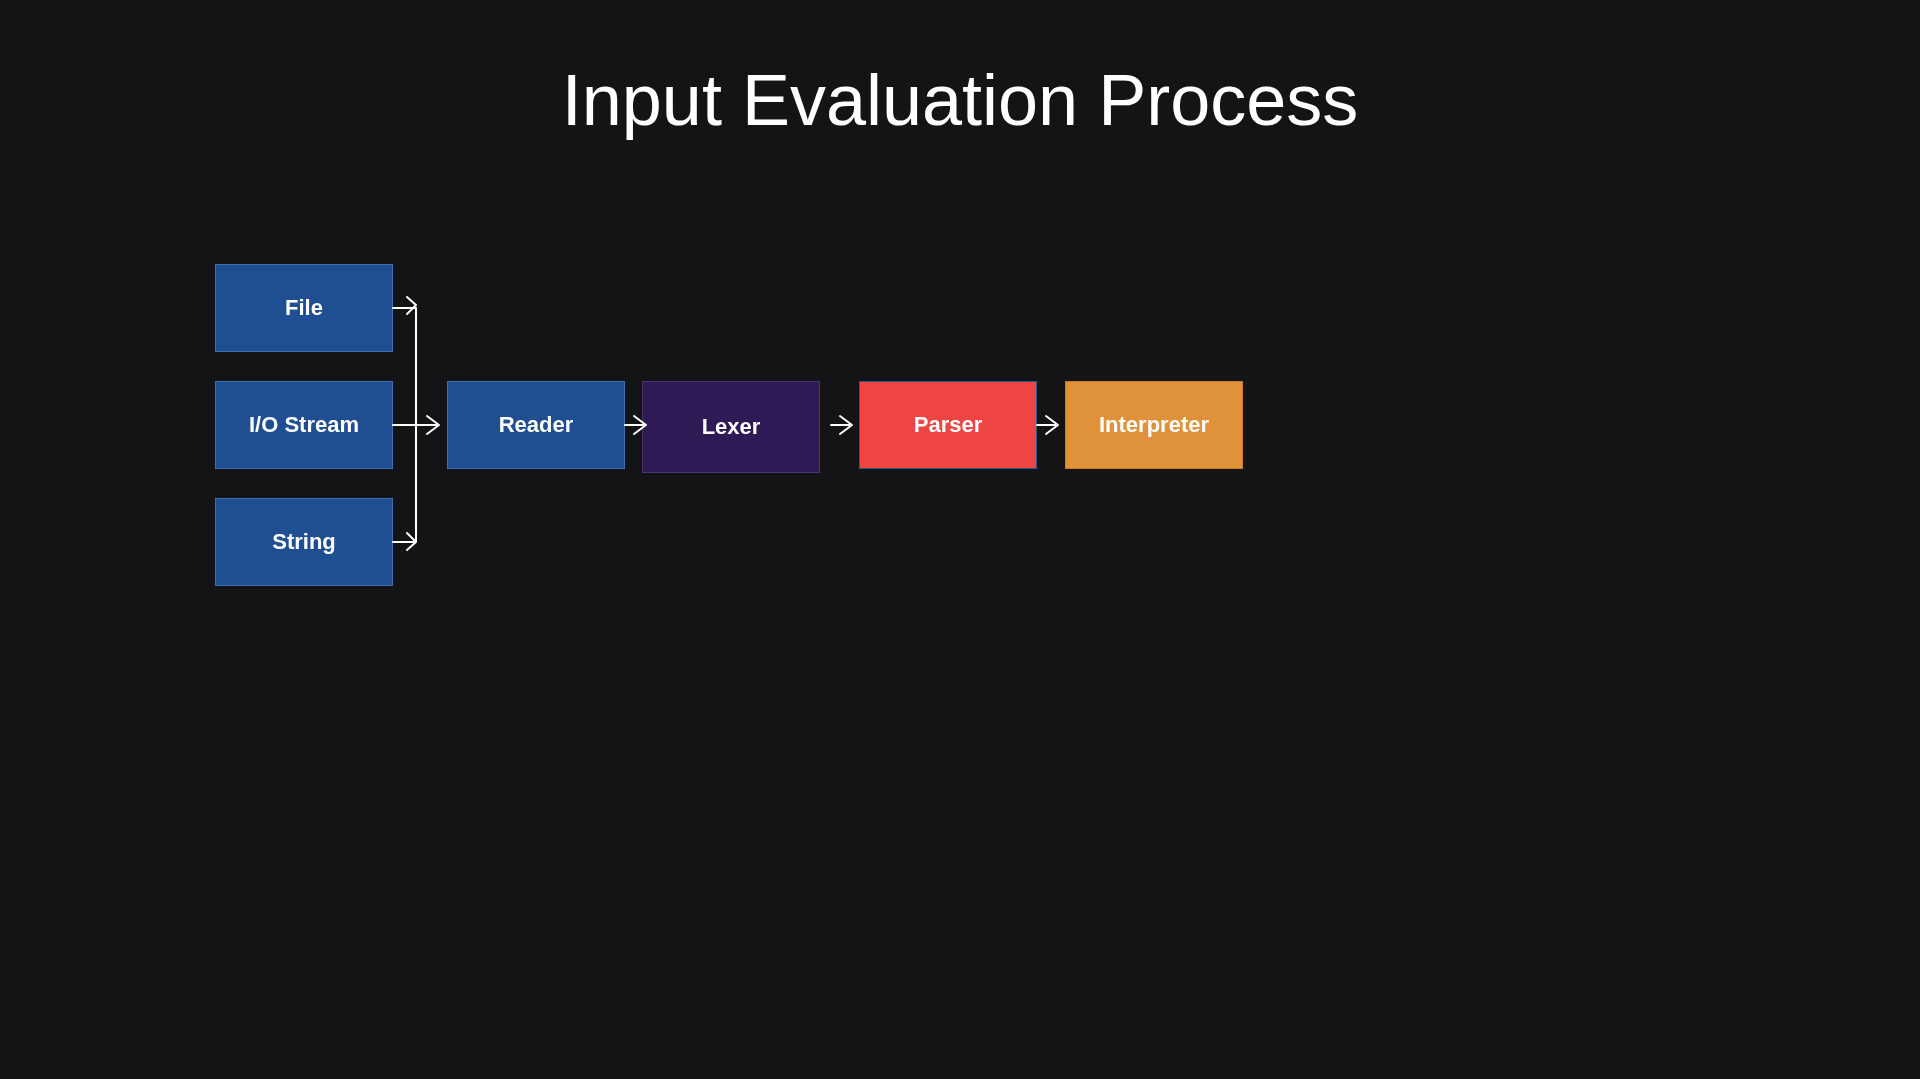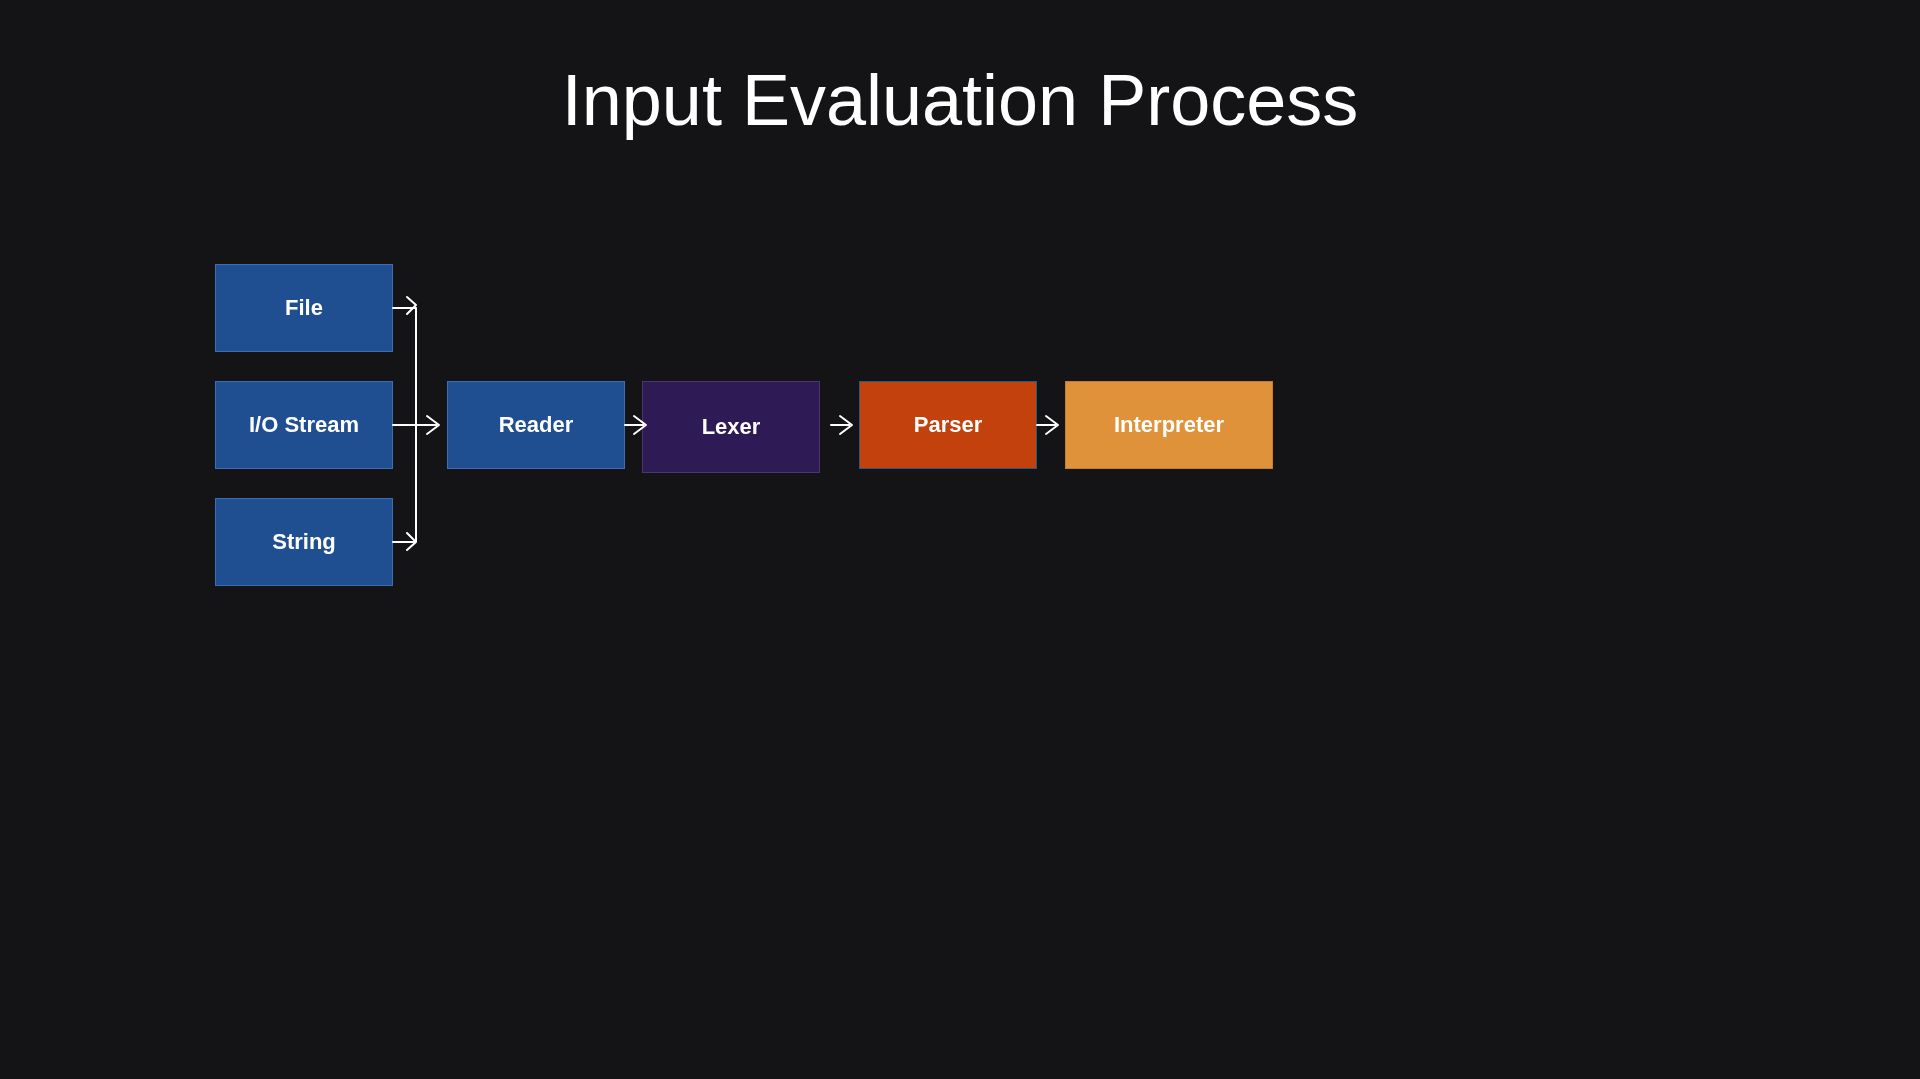--- a/index.html
+++ b/index.html
@@ -34,21 +34,21 @@
       color: #ffffff;
       font-weight: bold;
       font-size: 22px;
       border: 1px solid;
     }
     .box-blue {
       background: #1f4e91;
       border-color: #3d6db5;
     }
     .box-darkblue {
-      background: #c2410c;
+      background: #ef4444;
       border-color: #2b5a80;
     }
     .box-purple {
       background: #2e1a54;
       border-color: #4a3571;
     }
     .box-orange {
       background: #df9239;
       border-color: #c87d2a;
     }
@@ -78,21 +78,21 @@
     </div>
     <div class="box box-blue" style="left: 447px; top: 381px; width: 178px; height: 88px;">
       <span>Reader</span>
     </div>
     <div class="box box-purple" style="left: 642px; top: 381px; width: 178px; height: 92px;">
       <span>Lexer</span>
     </div>
     <div class="box box-darkblue" style="left: 859px; top: 381px; width: 178px; height: 88px;">
       <span>Parser</span>
     </div>
-    <div class="box box-orange" style="left: 1065px; top: 381px; width: 208px; height: 88px; align-items: center;">
+    <div class="box box-orange" style="left: 1065px; top: 381px; width: 178px; height: 88px; align-items: center;">
       <span>Interpreter</span>
     </div>
   </div>
 
 <svg class="connectors">
   <g id="arrows-group" stroke="#ffffff" stroke-width="2" fill="none" stroke-linecap="round" stroke-linejoin="round">
       <path d="M 393 308 L 416 308 L 416 425 M 407 314 L 416 305 L 407 297"></path>
       <path d="M 393 425 L 436 425 M 427 416 L 439 425 L 427 434"></path>
       <path d="M 393 542 L 416 542 L 416 425 M 407 533 L 416 542 L 407 550"></path>
       <path d="M 625 425 L 643 425 M 634 416 L 646 425 L 634 434"></path>

